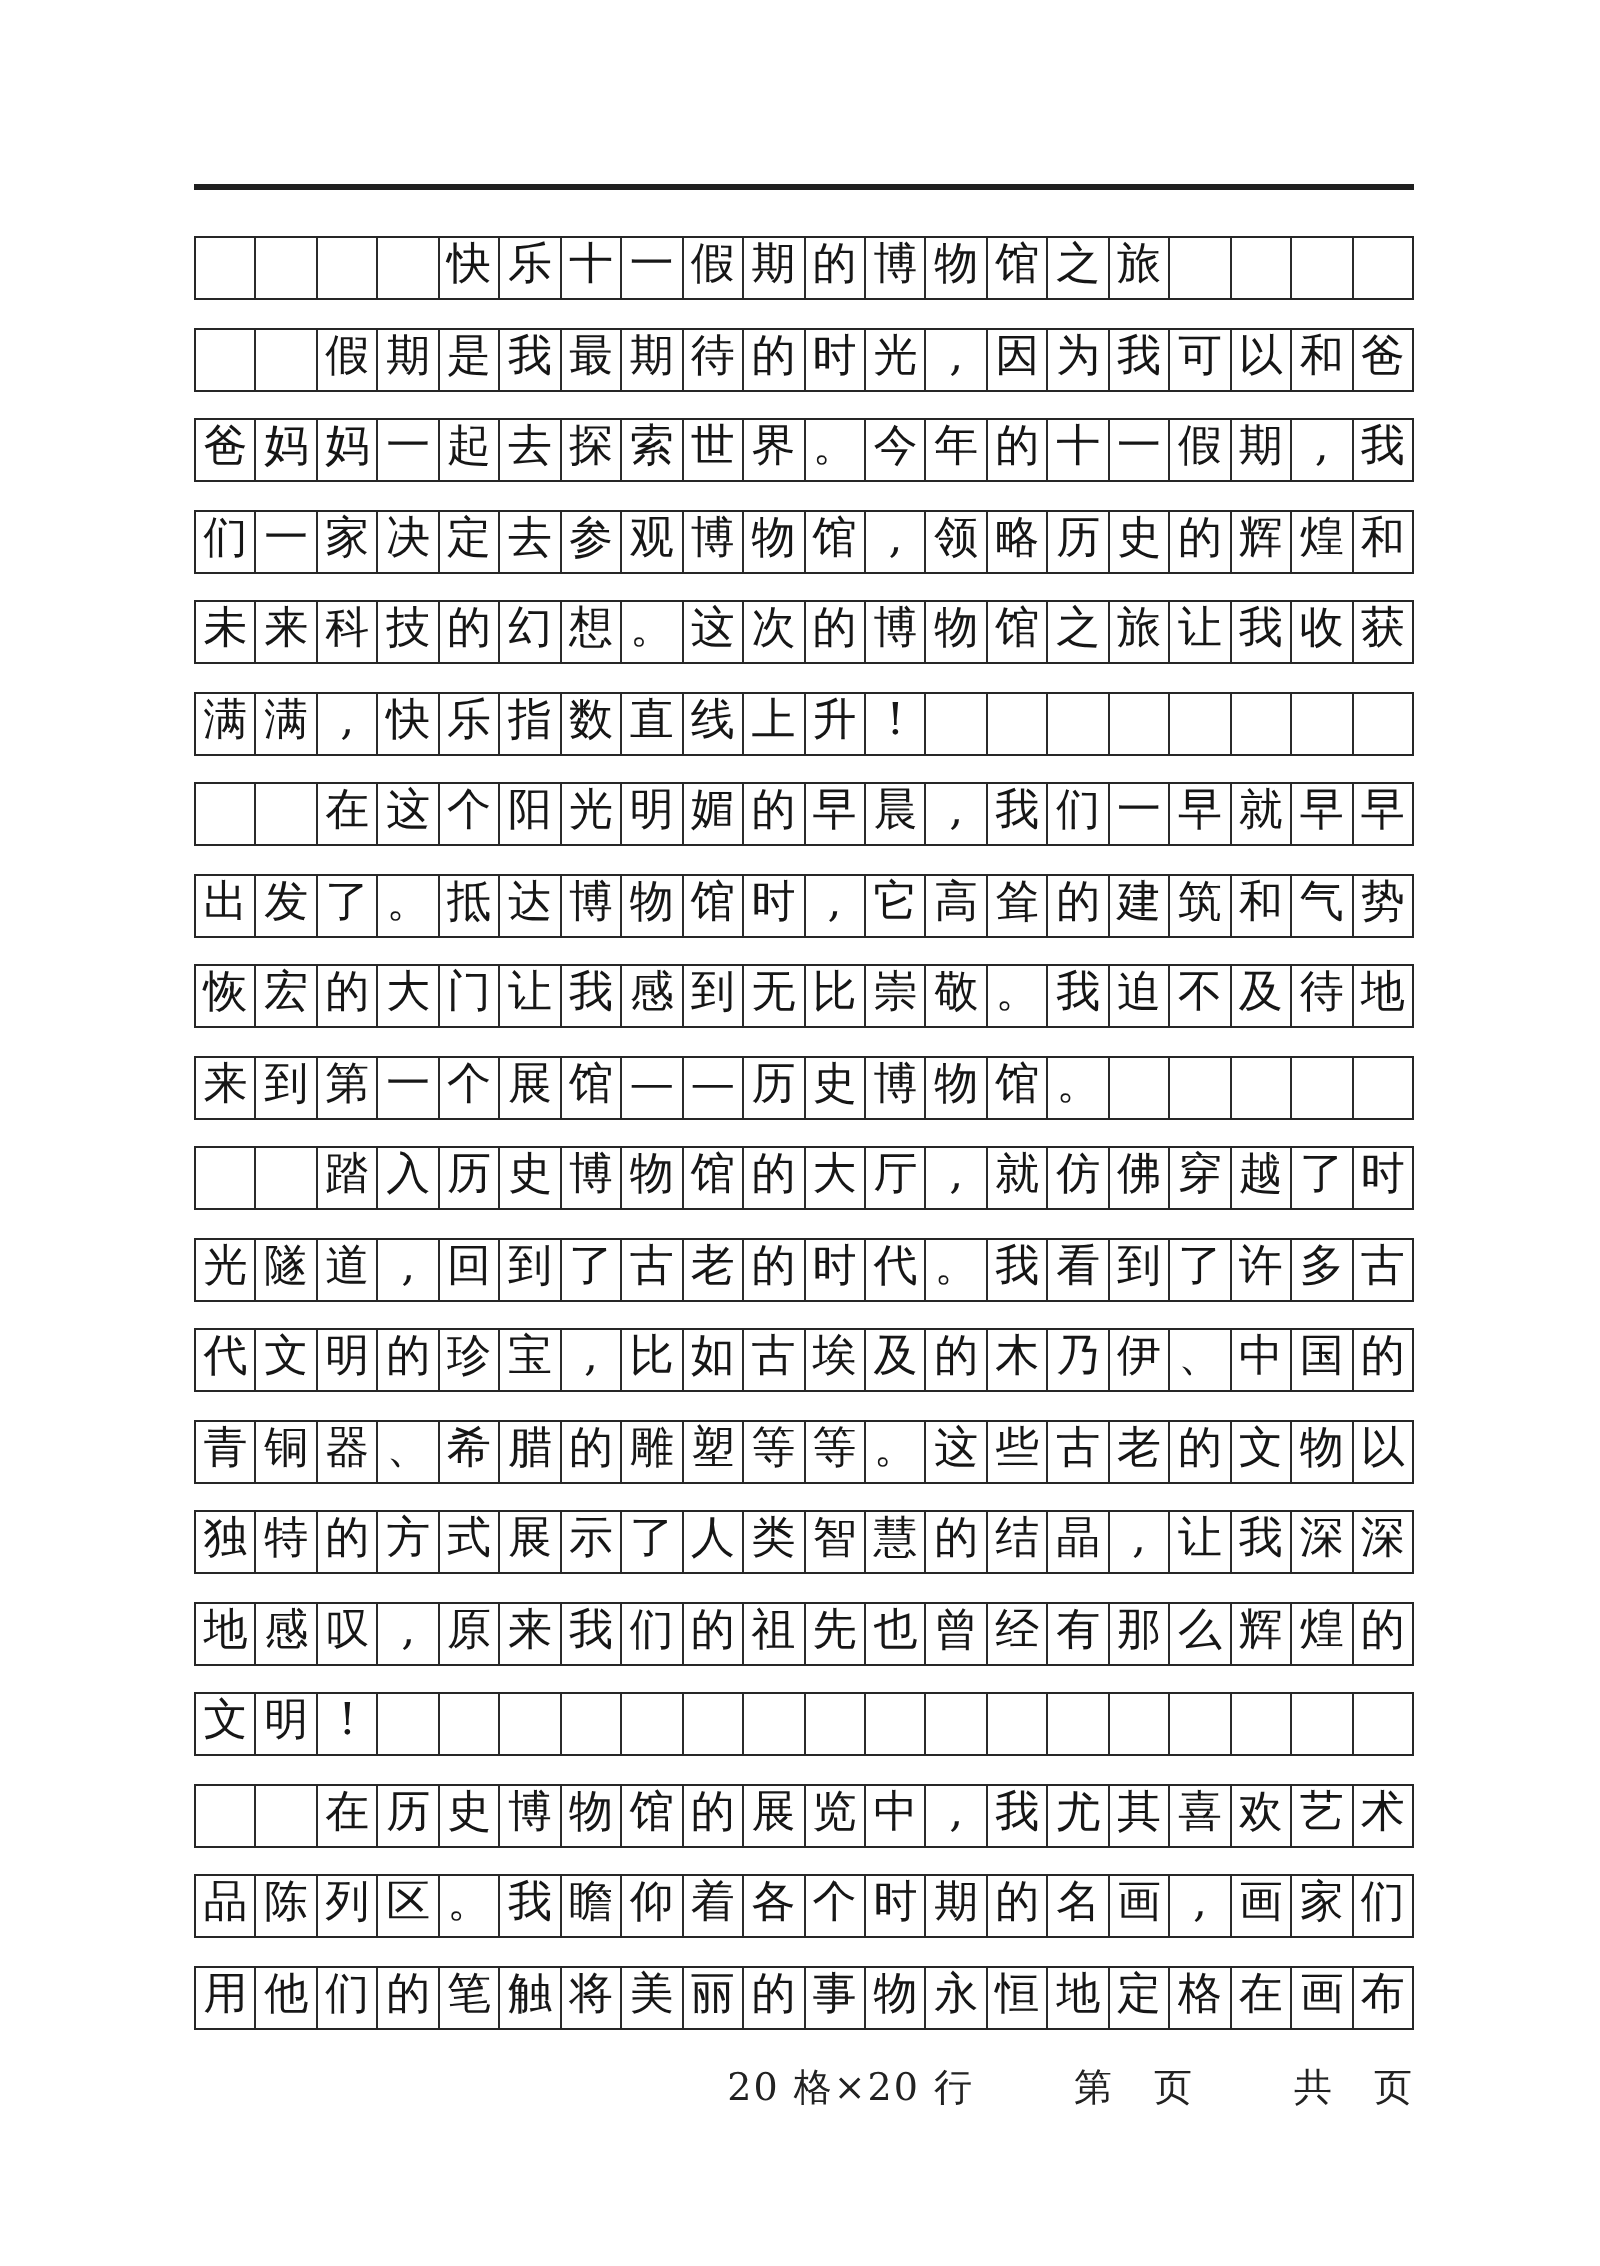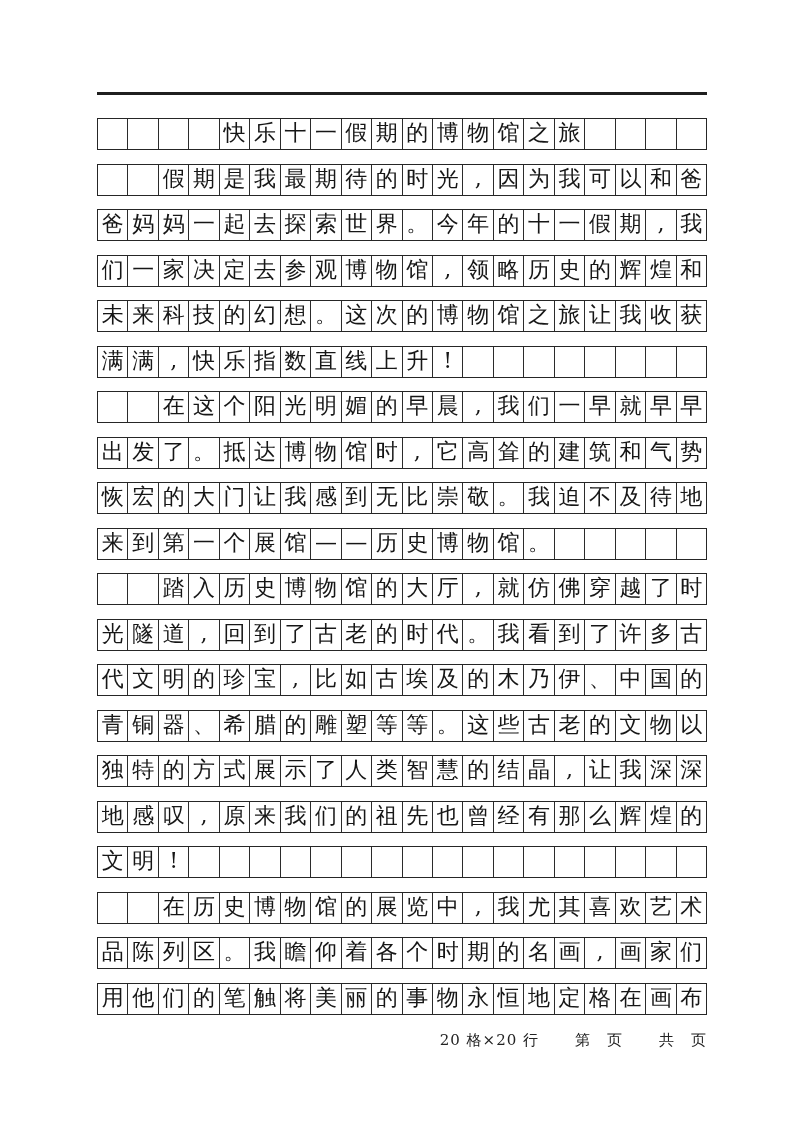--- a/index.html
+++ b/index.html
@@ -53,22 +53,22 @@
     border-right: none;
   }
   .footer {
     position: absolute;
     left: 97px;
     top: 1031px;
     width: 610px;
     display: flex;
     justify-content: flex-end;
     align-items: flex-start;
-    gap: 36px;
-    font-size: 15px;
+    gap: 50px;
+    font-size: 19px;
     color: #222222;
     letter-spacing: 1px;
   }
 </style>
 </head>
 <body>
 
 <div class="sheet">
   <div class="top-rule"></div>
   <div class="grid">

